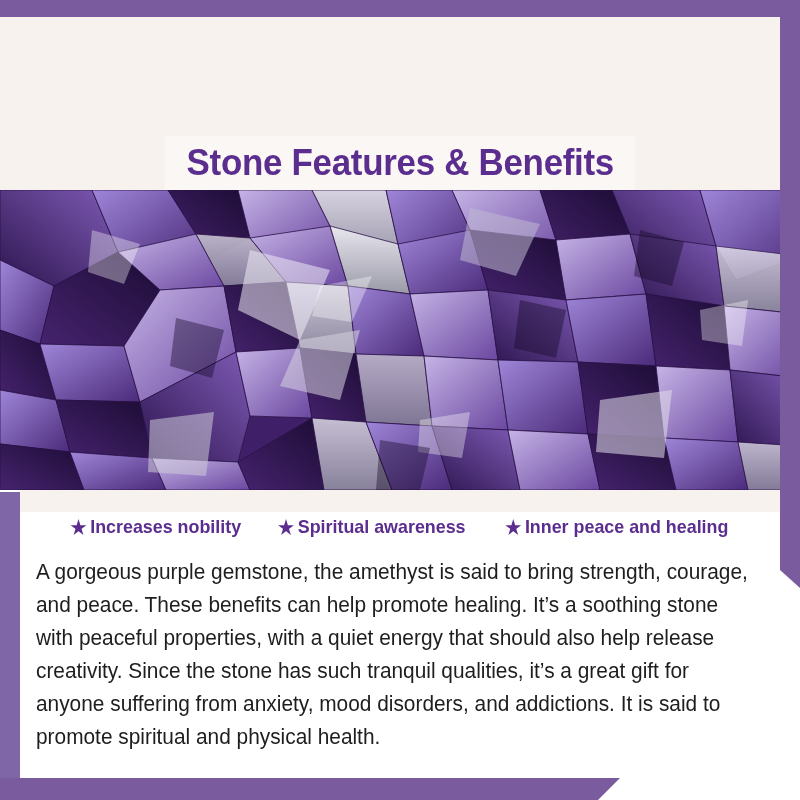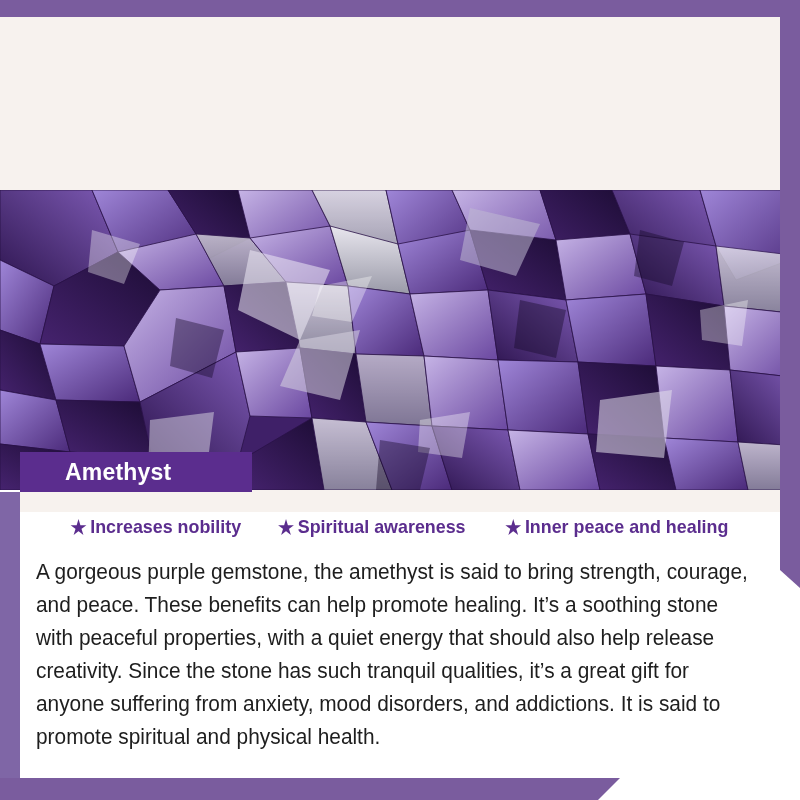--- a/index.html
+++ b/index.html
@@ -211,20 +211,23 @@
         <path d="M210 51 C 222 50, 233 42, 234 30 C 223 33, 213 42, 210 51 Z"></path>
         <path d="M210 52 C 196 53, 182 48, 177 38 C 189 39, 203 44, 210 52 Z"></path>
         <path d="M210 52 C 224 53, 238 48, 243 38 C 231 39, 217 44, 210 52 Z"></path>
         <path d="M188 48 C 194 54, 202 56, 210 56 C 218 56, 226 54, 232 48"></path>
       </g>
       <text class="logo-text" x="148" y="53" text-anchor="end">Karma</text>
       <text class="logo-text" x="272" y="53" text-anchor="start">Ripple</text>
     </svg>
   </div>
 
+  <div class="title-plate">
+    <div class="title-text">Stone Features &amp; Benefits</div>
+  </div>
 
   <div class="photo">
     <svg width="800" height="300" viewBox="0 0 800 300">
       <defs>
         <linearGradient id="gA" x1="0" y1="0" x2="1" y2="1">
           <stop offset="0%" stop-color="#9F86D8"></stop>
             <stop offset="100%" stop-color="#4B2A7A"></stop>
         </linearGradient>
         <linearGradient id="gB" x1="0" y1="1" x2="1" y2="0">
           <stop offset="0%" stop-color="#2E1550"></stop>
@@ -322,23 +325,20 @@
       </g>
       <g opacity="0.4" fill="#140826">
         <polygon points="176,128 224,140 212,188 170,176"></polygon>
         <polygon points="520,110 566,120 556,168 514,158"></polygon>
         <polygon points="380,250 430,258 420,300 376,300"></polygon>
         <polygon points="640,40 684,52 672,96 634,86"></polygon>
       </g>
     </svg>
   </div>
 
-  <div class="stone-label">
-    <span class="stone-label-text">Amethyst</span>
-  </div>
 
   <div class="content-cream"></div>
   <div class="content-white"></div>
 
   <div class="benefits">
     <div class="benefit">
       <span class="star">★</span>
       <span>Increases nobility</span>
     </div>
     <div class="benefit">

